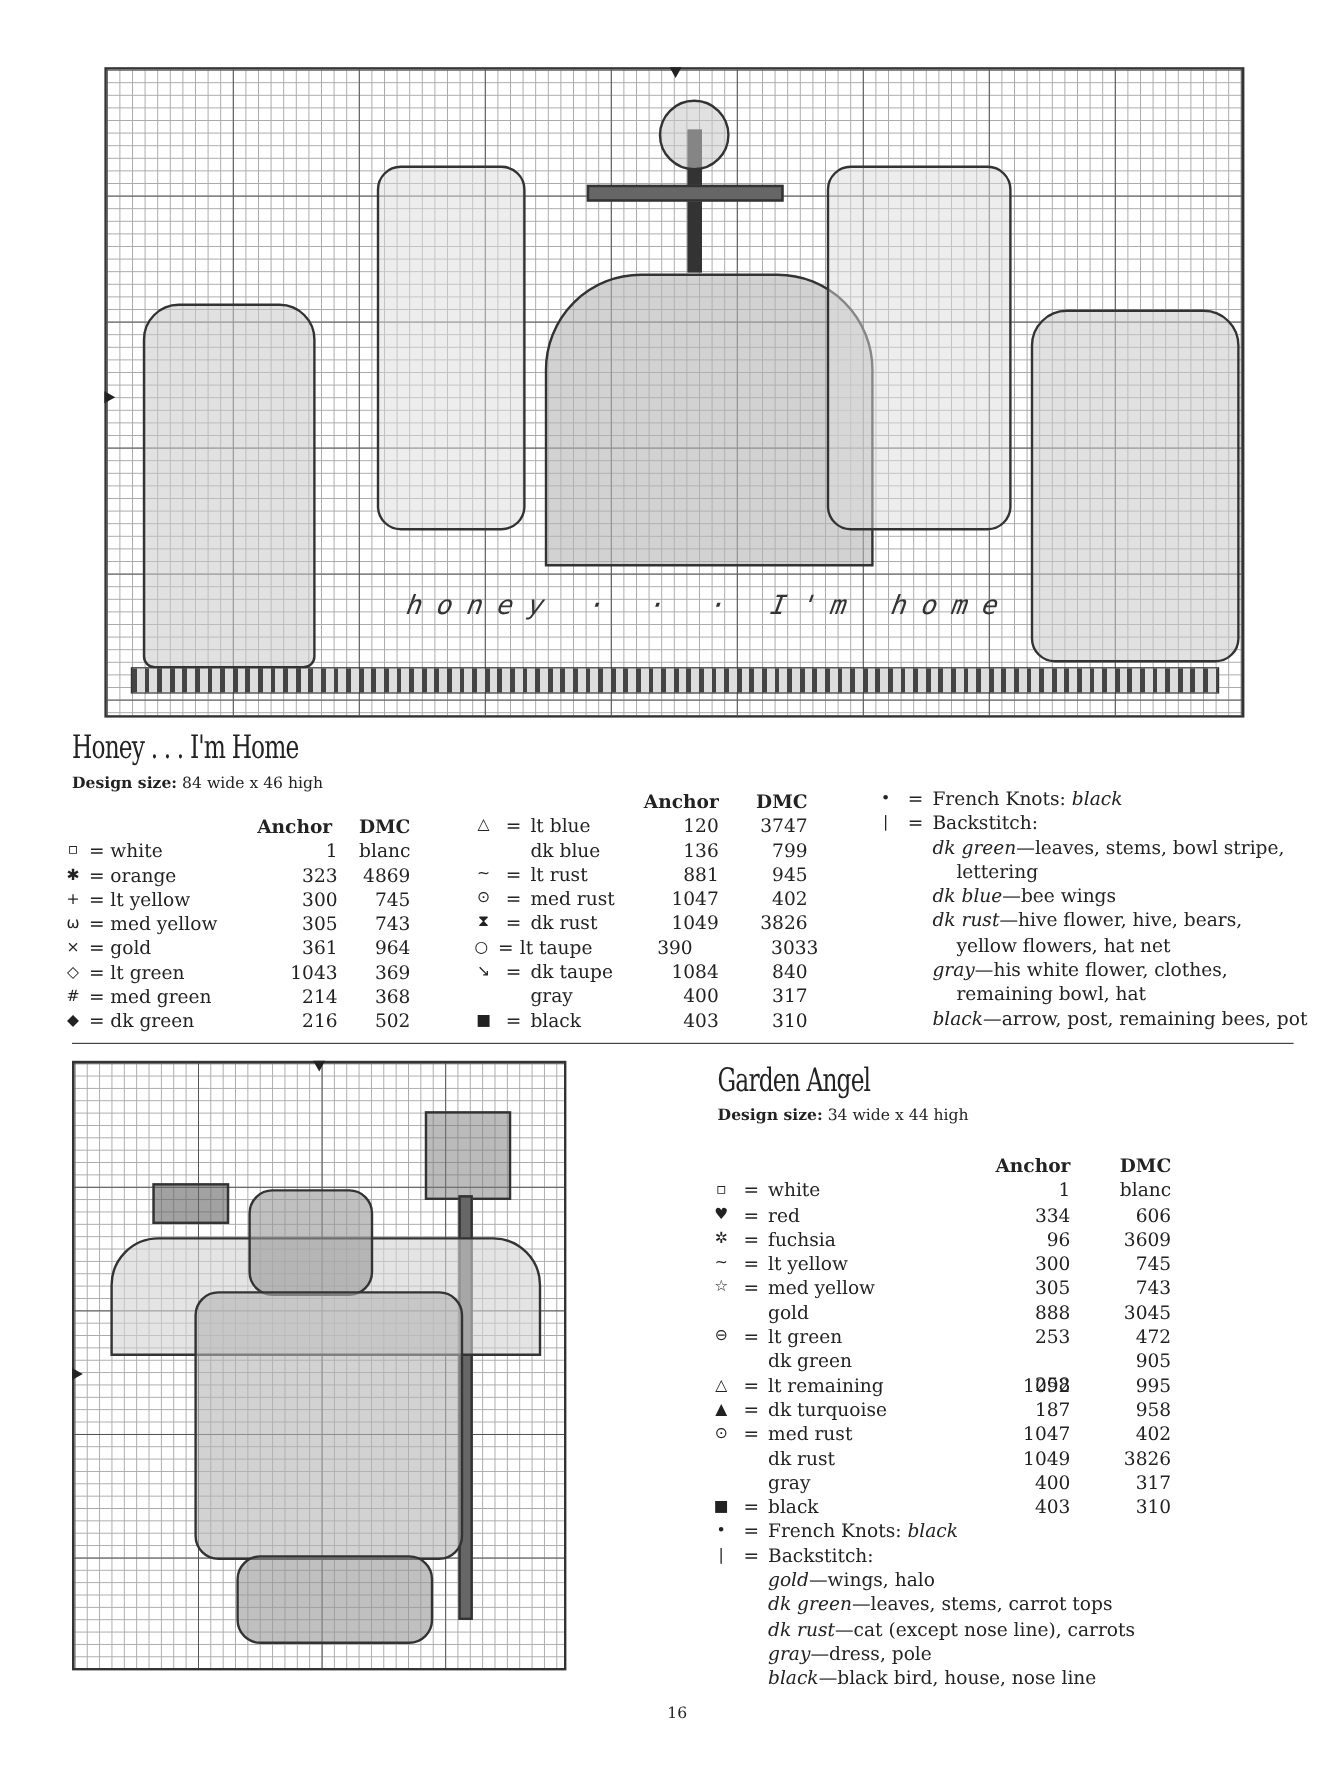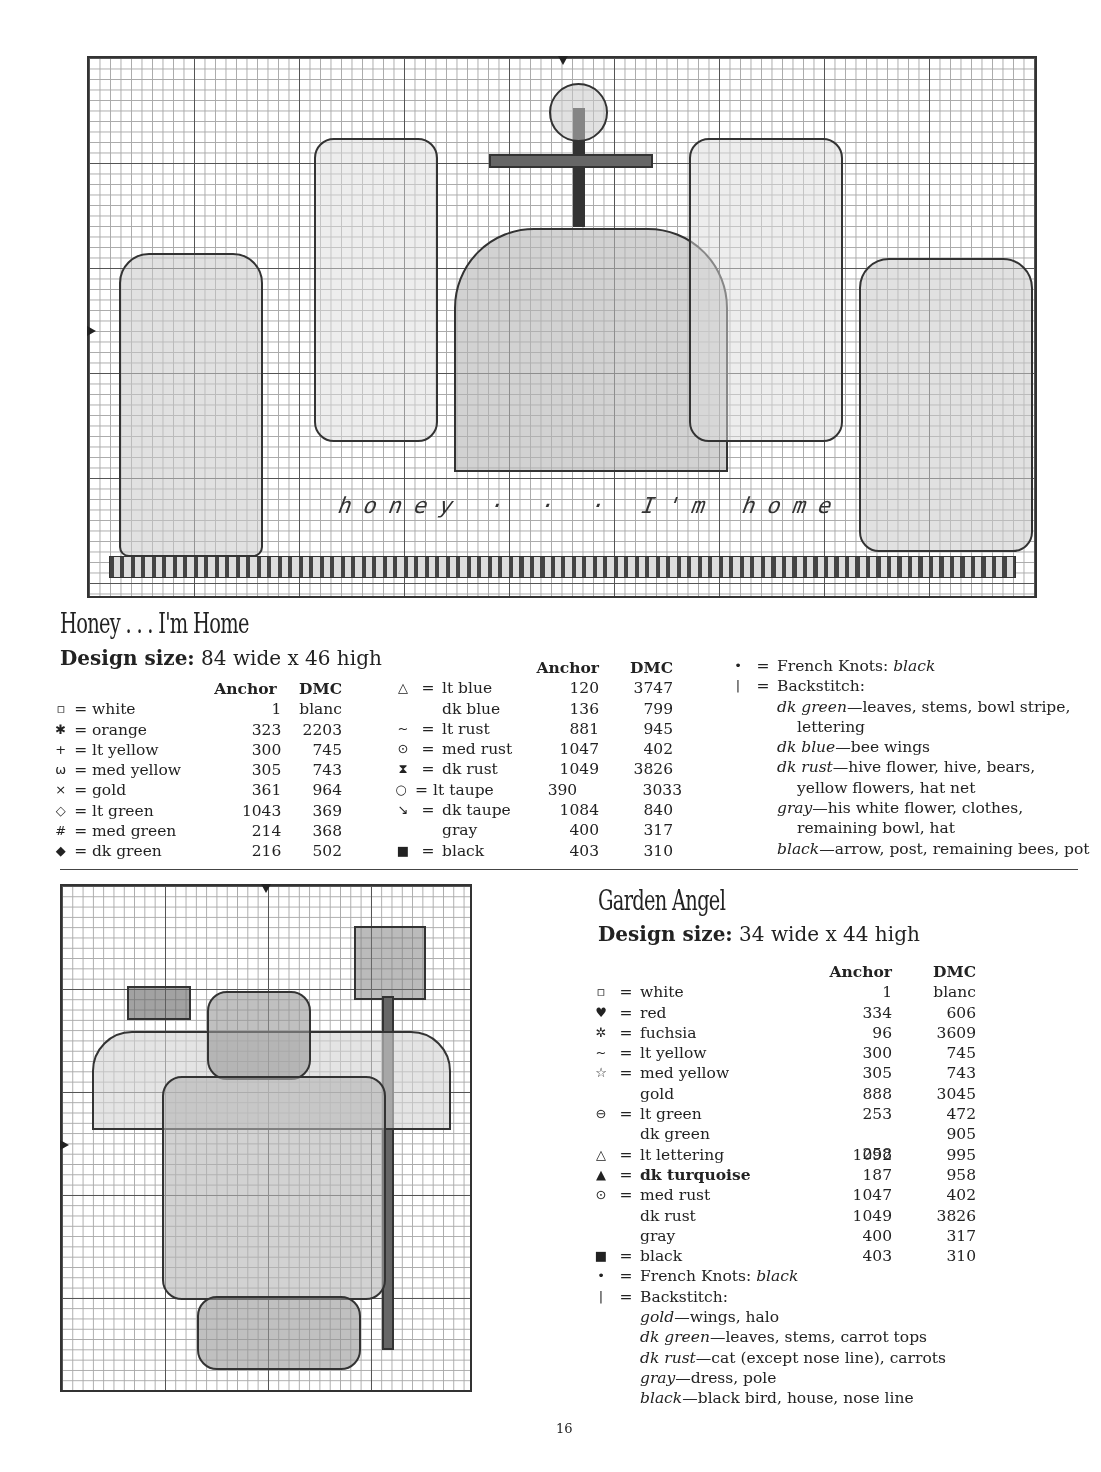--- a/index.html
+++ b/index.html
@@ -13,21 +13,21 @@
       linear-gradient(90deg,#aaa 1px,transparent 1px);
     background-size:105px 105px,105px 105px,10.5px 10.5px,10.5px 10.5px;
   }
   #chart1{left:87px;top:56px;width:950px;height:542px;}
   #chart2{left:60px;top:884px;width:412px;height:508px;
     background-size:103px 103px,103px 103px,10.3px 10.3px,10.3px 10.3px;}
   .arrow-top{position:absolute;width:0;height:0;border-left:5px solid transparent;border-right:5px solid transparent;border-top:9px solid #222;}
   .arrow-left{position:absolute;width:0;height:0;border-top:5px solid transparent;border-bottom:5px solid transparent;border-left:9px solid #222;}
   .motif{position:absolute;border:2px solid #333;background:rgba(200,200,200,.55);}
   .title-script{position:absolute;font-family:"DejaVu Serif",serif;font-size:27px;letter-spacing:-1px;transform:scaleX(.72);transform-origin:left top;white-space:nowrap;}
-  .design-size{position:absolute;font-size:20px;white-space:nowrap;}
+  .design-size{position:absolute;font-size:13px;white-space:nowrap;}
   .design-size b{font-weight:bold;}
   .key{position:absolute;font-size:15.5px;line-height:20.3px;}
   .key .hdr{font-weight:bold;}
   .row{display:flex;height:20.3px;white-space:nowrap;}
   .sym{width:22px;text-align:center;font-family:"DejaVu Sans",sans-serif;font-size:13px;}
   .eq{width:28px;text-align:center;}
   .nm{flex:0 0 auto;}
   .num{text-align:right;}
   .notes{position:absolute;font-size:15.5px;line-height:20.3px;white-space:nowrap;}
   .notes i{font-style:italic;}
@@ -72,21 +72,21 @@
         <span class="eq">=</span>
         <span class="nm" style="width: 100px;">white</span>
         <span class="num" style="width: 112px;">1</span>
         <span class="num" style="width: 76px;">blanc</span>
       </div>
       <div class="row">
         <span class="sym">✱</span>
         <span class="eq">=</span>
         <span class="nm" style="width: 100px;">orange</span>
         <span class="num" style="width: 112px;">323</span>
-        <span class="num" style="width: 76px;">2203</span>
+        <span class="num" style="width: 76px;">4869</span>
       </div>
       <div class="row">
         <span class="sym">+</span>
         <span class="eq">=</span>
         <span class="nm" style="width: 100px;">lt yellow</span>
         <span class="num" style="width: 112px;">300</span>
         <span class="num" style="width: 76px;">745</span>
       </div>
       <div class="row">
         <span class="sym">ω</span>
@@ -315,28 +315,28 @@
       <div class="row">
         <span class="sym"></span>
         <span class="eq"></span>
         <span class="nm" style="width: 135px;">dk green</span>
         <span class="num" style="width: 117px; margin-top: 20px;">258</span>
         <span class="num" style="width: 84px;">905</span>
       </div>
       <div class="row">
         <span class="sym">△</span>
         <span class="eq">=</span>
-        <span class="nm" style="width: 135px;">lt lettering</span>
+        <span class="nm" style="width: 135px;">lt remaining</span>
         <span class="num" style="width: 117px;">1092</span>
         <span class="num" style="width: 84px;">995</span>
       </div>
       <div class="row">
         <span class="sym">▲</span>
         <span class="eq">=</span>
-        <span class="nm" style="width: 135px; font-weight: bold;">dk turquoise</span>
+        <span class="nm" style="width: 135px;">dk turquoise</span>
         <span class="num" style="width: 117px;">187</span>
         <span class="num" style="width: 84px;">958</span>
       </div>
       <div class="row">
         <span class="sym">⊙</span>
         <span class="eq">=</span>
         <span class="nm" style="width: 135px;">med rust</span>
         <span class="num" style="width: 117px;">1047</span>
         <span class="num" style="width: 84px;">402</span>
       </div>

